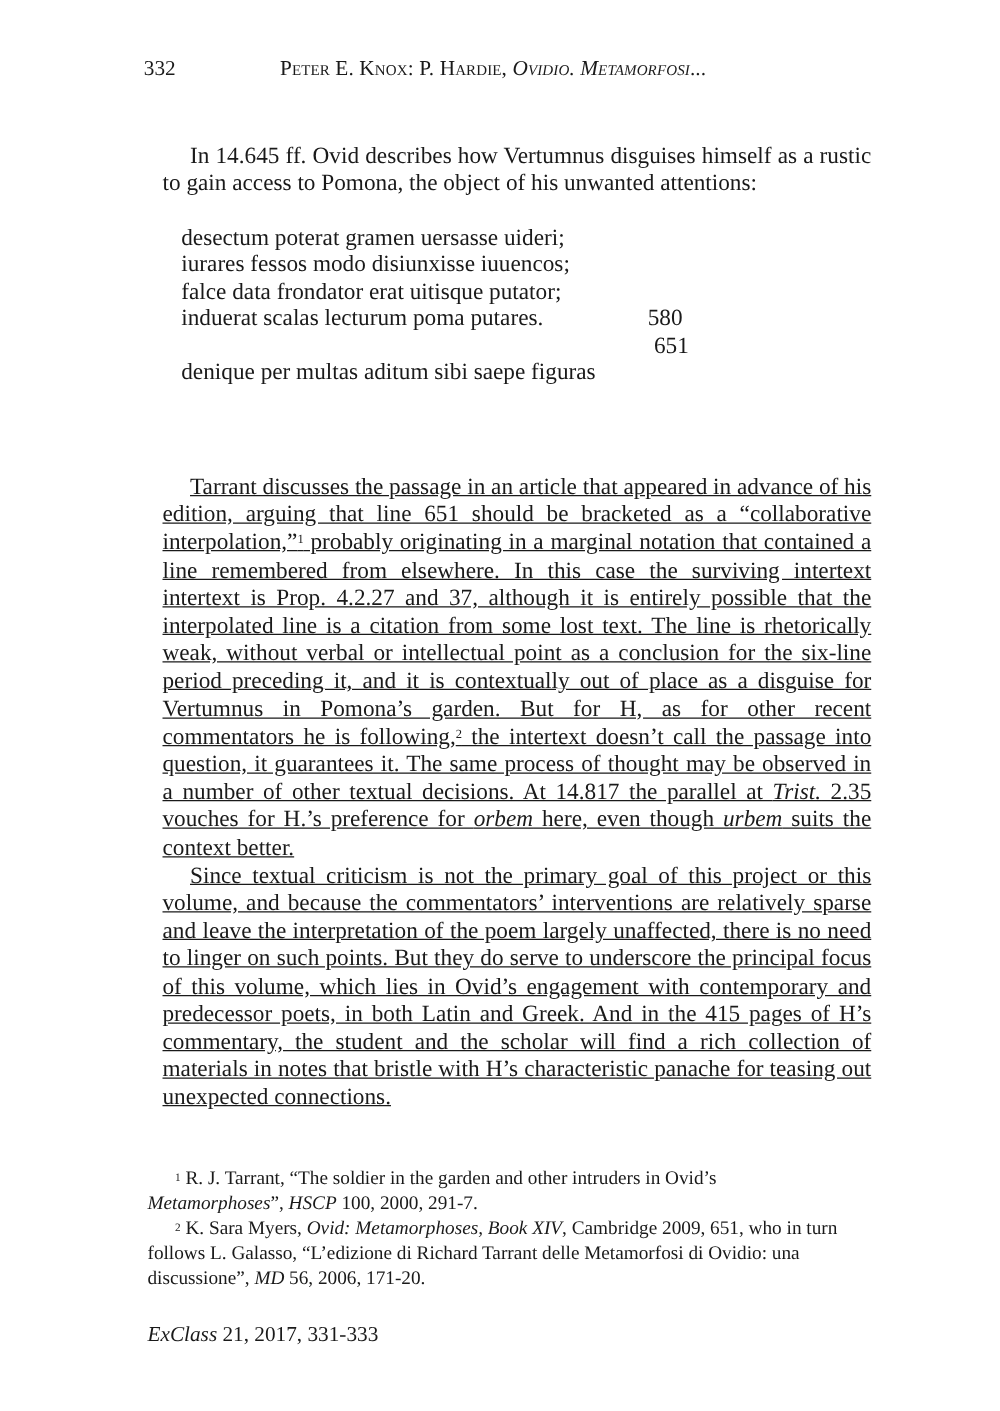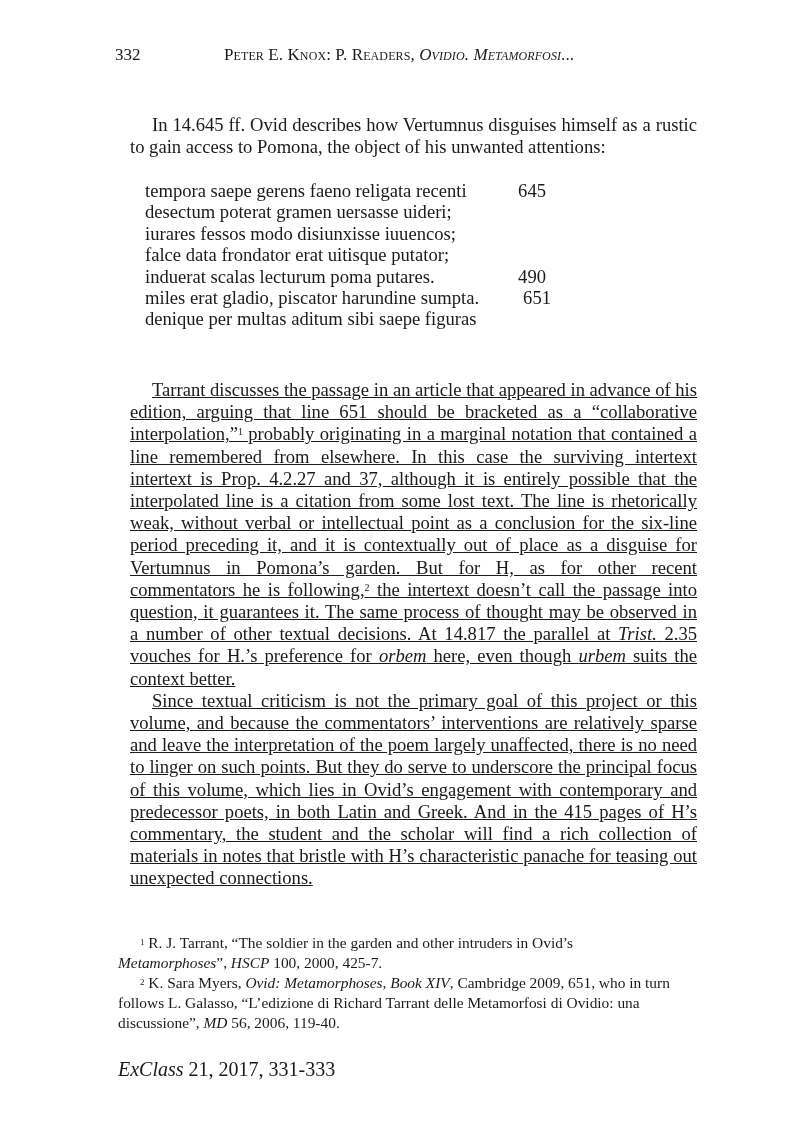--- a/index.html
+++ b/index.html
@@ -100,52 +100,51 @@
       font-size: 9px;
       vertical-align: top;
       position: relative;
       top: -1px;
     }
 
     .journal-footer {
       position: absolute;
       left: 118px;
       top: 1058px;
-      font-size: 20px;
+      font-size: 17px;
     }
   </style>
 </head>
 <body>
 
 <div class="running-head">
   <span class="page-num">332</span>
   <span class="head-title">
-    <span class="sc">Peter E. Knox</span><span>: </span><span class="sc">P. Readers</span><span>, </span><span class="sc it">Ovidio. Metamorfosi</span><span>...</span>
+    <span class="sc">Peter E. Knox</span><span>: </span><span class="sc">P. Hardie</span><span>, </span><span class="sc it">Ovidio. Metamorfosi</span><span>...</span>
   </span>
 </div>
 
 <div class="body-text p1">
   <p class="para">In 14.645 ff. Ovid describes how Vertumnus disguises himself as a rustic to gain access to Pomona, the object of his unwanted attentions:</p>
 </div>
 
 <div class="verse">
-  <div class="verse-line"><span>tempora saepe gerens faeno religata recenti</span><span class="verse-num">645</span></div>
   <div class="verse-line"><span>desectum poterat gramen uersasse uideri;</span><span class="verse-num"></span></div>
   <div class="verse-line"><span>iurares fessos modo disiunxisse iuuencos;</span><span class="verse-num"></span></div>
   <div class="verse-line"><span>falce data frondator erat uitisque putator;</span><span class="verse-num"></span></div>
-  <div class="verse-line"><span>induerat scalas lecturum poma putares.</span><span class="verse-num">490</span></div>
-  <div class="verse-line"><span>miles erat gladio, piscator harundine sumpta.</span><span class="verse-num" style="left:370px;">651</span></div>
+  <div class="verse-line"><span>induerat scalas lecturum poma putares.</span><span class="verse-num">580</span></div>
+  <div class="verse-line"><span class="verse-num" style="left:370px;">651</span></div>
   <div class="verse-line"><span>denique per multas aditum sibi saepe figuras</span><span class="verse-num"></span></div>
 </div>
 
 <div class="body-text p2">
   <p class="para"><span>Tarrant discusses the passage in an article that appeared in advance of his edition, arguing that line 651 should be bracketed as a “collaborative interpolation,”</span><sup class="fn">1</sup><span> probably originating in a marginal notation that contained a line remembered from elsewhere. In this case the surviving intertext intertext is Prop. 4.2.27 and 37, although it is entirely possible that the interpolated line is a citation from some lost text. The line is rhetorically weak, without verbal or intellectual point as a conclusion for the six-line period preceding it, and it is contextually out of place as a disguise for Vertumnus in Pomona’s garden. But for H, as for other recent commentators he is following,</span><sup class="fn">2</sup><span> the intertext doesn’t call the passage into question, it guarantees it. The same process of thought may be observed in a number of other textual decisions. At 14.817 the parallel at </span><span class="it">Trist.</span><span> 2.35 vouches for H.’s preference for </span><span class="it">orbem</span><span> here, even though </span><span class="it">urbem</span><span> suits the context better.</span></p>
   <p class="para">Since textual criticism is not the primary goal of this project or this volume, and because the commentators’ interventions are relatively sparse and leave the interpretation of the poem largely unaffected, there is no need to linger on such points. But they do serve to underscore the principal focus of this volume, which lies in Ovid’s engagement with contemporary and predecessor poets, in both Latin and Greek. And in the 415 pages of H’s commentary, the student and the scholar will find a rich collection of materials in notes that bristle with H’s characteristic panache for teasing out unexpected connections.</p>
 </div>
 
 <div class="footnotes">
-  <p class="footnote"><sup>1</sup><span> R. J. Tarrant, “The soldier in the garden and other intruders in Ovid’s </span><span class="it">Metamorphoses</span><span>”, </span><span class="it">HSCP</span><span> 100, 2000, 425-7.</span></p>
-  <p class="footnote"><sup>2</sup><span> K. Sara Myers, </span><span class="it">Ovid: Metamorphoses, Book XIV</span><span>, Cambridge 2009, 651, who in turn follows L. Galasso, “L’edizione di Richard Tarrant delle Metamorfosi di Ovidio: una discussione”, </span><span class="it">MD</span><span> 56, 2006, 119-40.</span></p>
+  <p class="footnote"><sup>1</sup><span> R. J. Tarrant, “The soldier in the garden and other intruders in Ovid’s </span><span class="it">Metamorphoses</span><span>”, </span><span class="it">HSCP</span><span> 100, 2000, 291-7.</span></p>
+  <p class="footnote"><sup>2</sup><span> K. Sara Myers, </span><span class="it">Ovid: Metamorphoses, Book XIV</span><span>, Cambridge 2009, 651, who in turn follows L. Galasso, “L’edizione di Richard Tarrant delle Metamorfosi di Ovidio: una discussione”, </span><span class="it">MD</span><span> 56, 2006, 171-20.</span></p>
 </div>
 
 <div class="journal-footer">
   <span class="it">ExClass</span><span> 21, 2017, 331-333</span>
 </div>
 
 </body></html>

